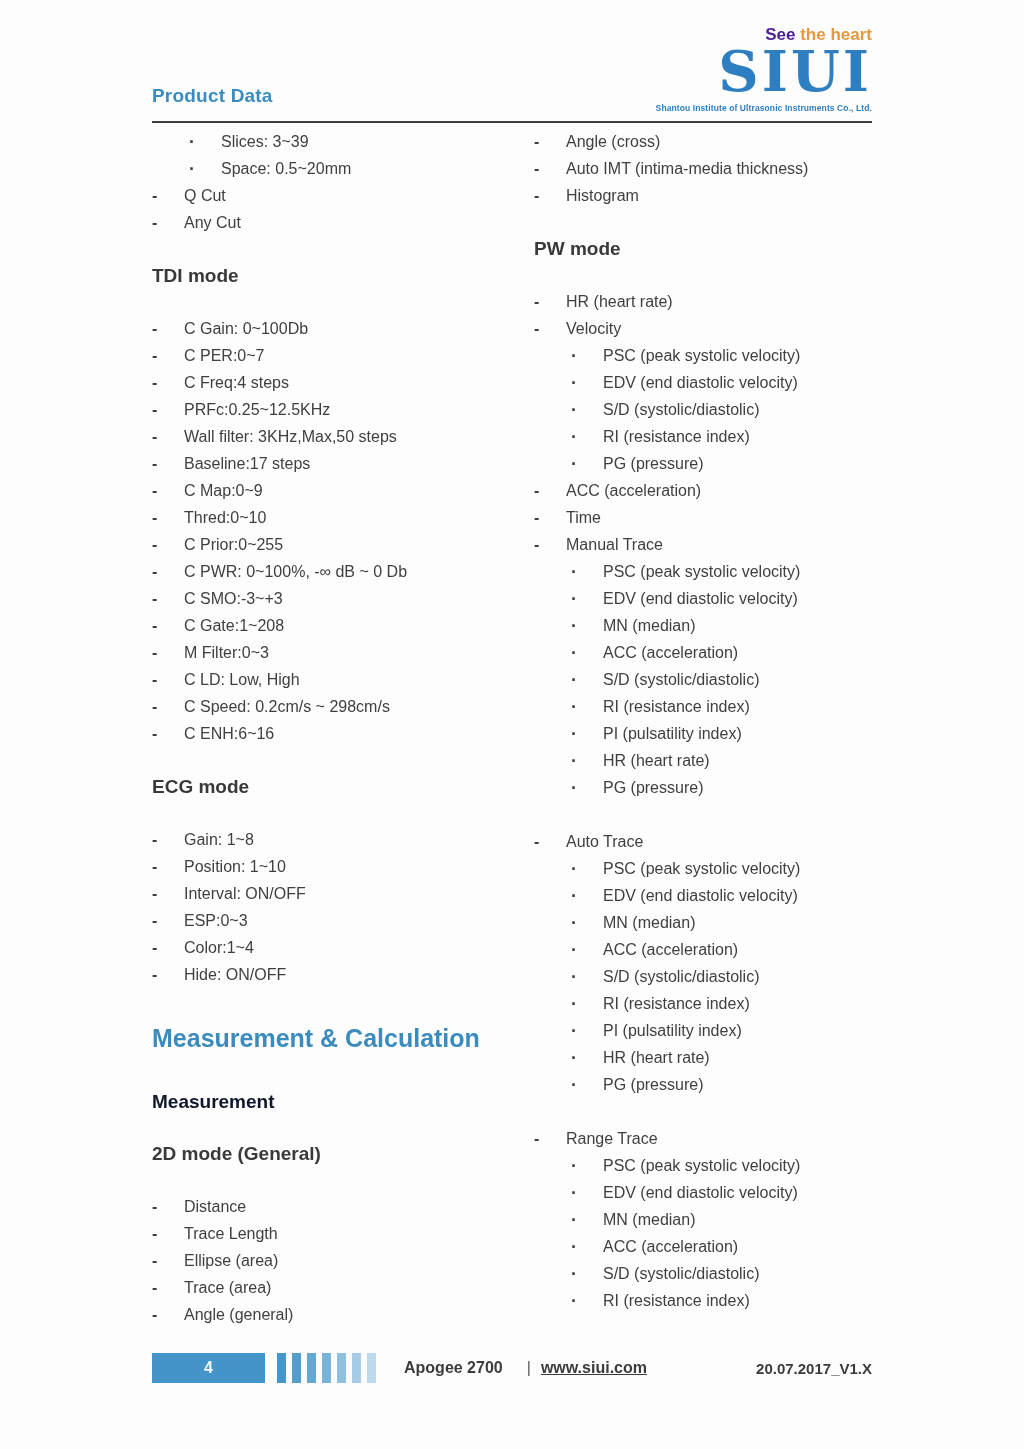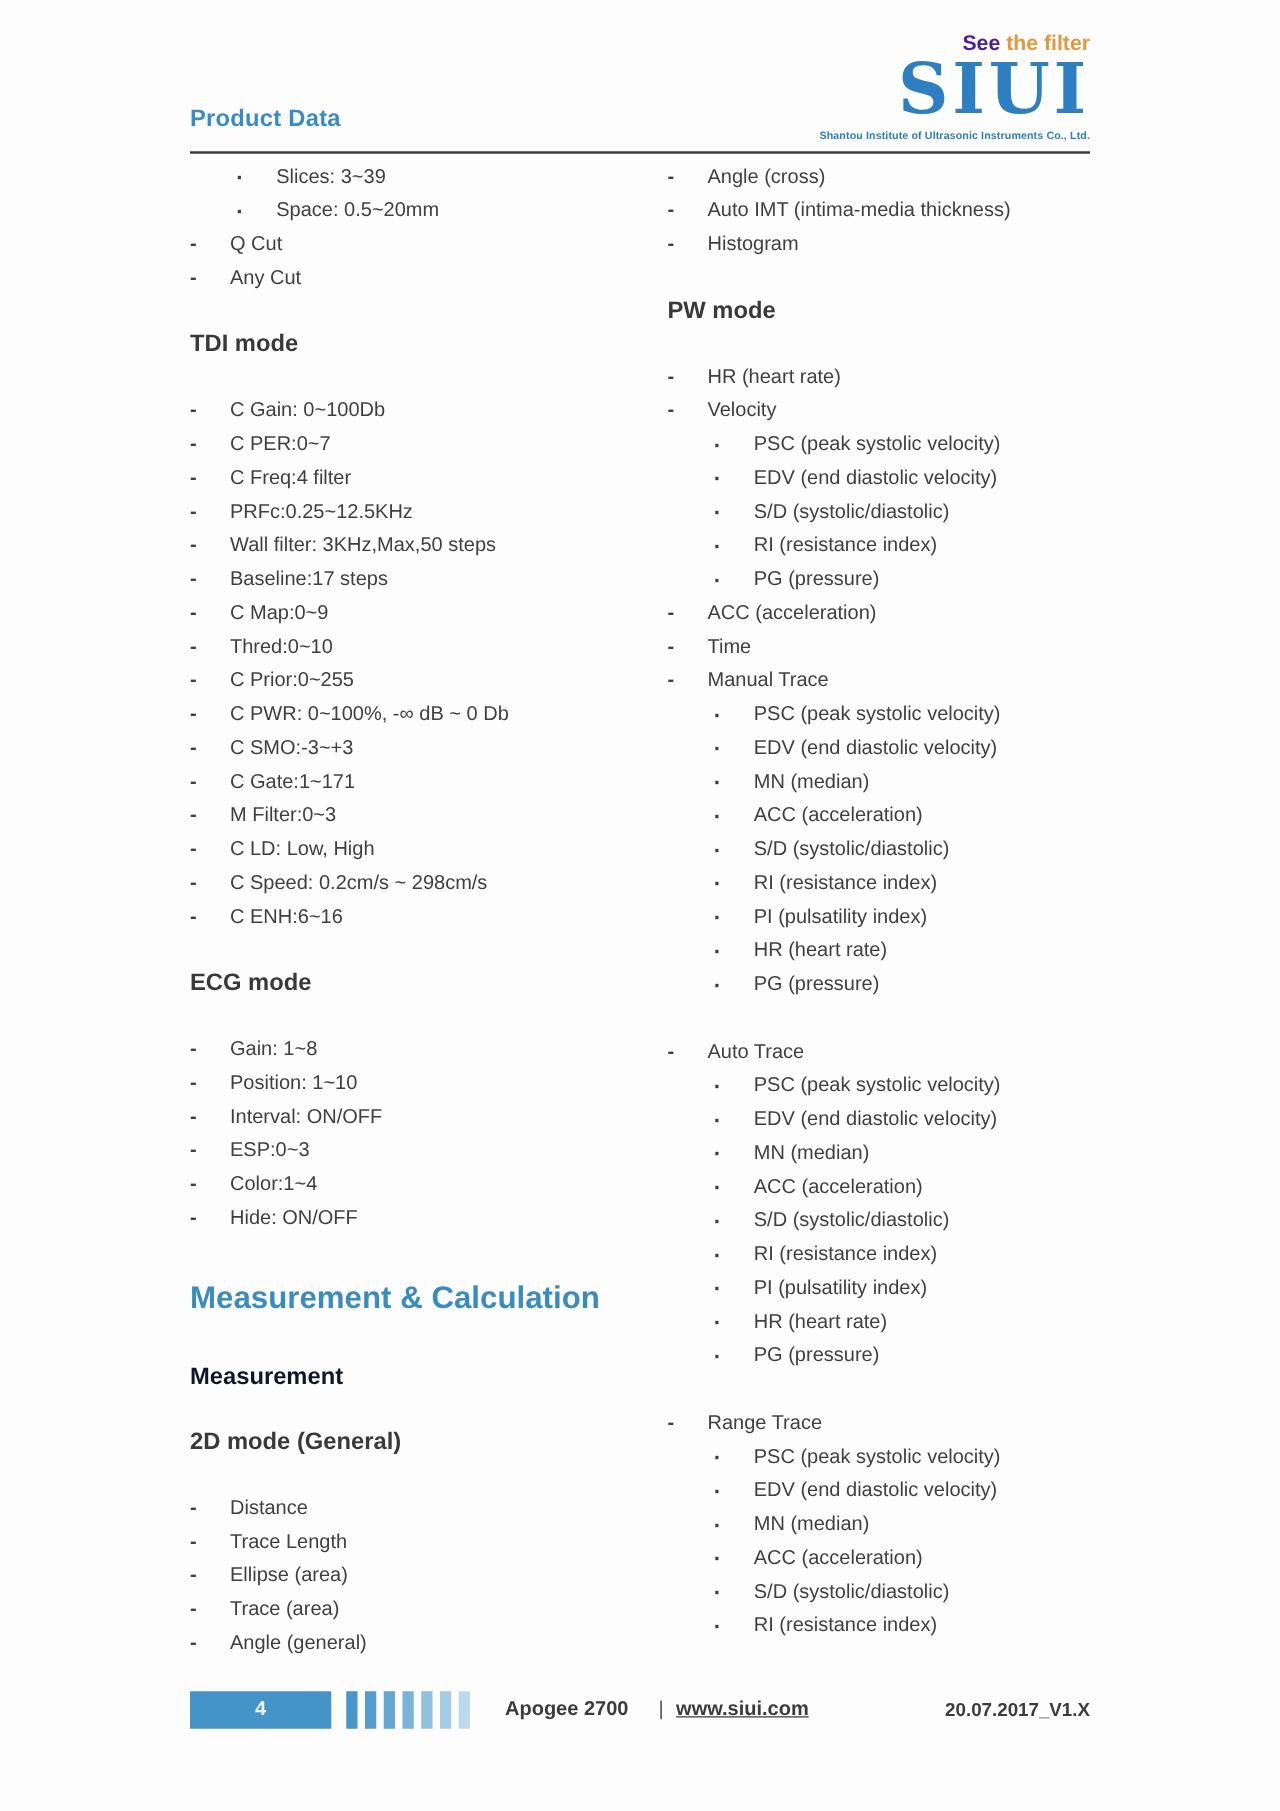--- a/index.html
+++ b/index.html
@@ -91,21 +91,21 @@
 </style>
 </head>
 <body>
 
 <div class="page">
 
   <div class="header">
     <h1 class="page-title">Product Data</h1>
     <div class="logo">
       <div class="tagline">
-        <span class="see">See</span><span class="future"> the filter</span>
+        <span class="see">See</span><span class="future"> the heart</span>
       </div>
       <div class="brand">SIUI</div>
       <div class="logo-sub">Shantou Institute of Ultrasonic Instruments Co., Ltd.</div>
     </div>
   </div>
 
   <div class="rule"></div>
 
   <div class="content">
     <div class="col-left">
@@ -132,21 +132,21 @@
           <li class="lvl1">
             <span class="bullet">-</span>
             <span class="txt">C Gain: 0~100Db</span>
           </li>
           <li class="lvl1">
             <span class="bullet">-</span>
             <span class="txt">C PER:0~7</span>
           </li>
           <li class="lvl1">
             <span class="bullet">-</span>
-            <span class="txt">C Freq:4 filter</span>
+            <span class="txt">C Freq:4 steps</span>
           </li>
           <li class="lvl1">
             <span class="bullet">-</span>
             <span class="txt">PRFc:0.25~12.5KHz</span>
           </li>
           <li class="lvl1">
             <span class="bullet">-</span>
             <span class="txt">Wall filter: 3KHz,Max,50 steps</span>
           </li>
           <li class="lvl1">
@@ -168,21 +168,21 @@
           <li class="lvl1">
             <span class="bullet">-</span>
             <span class="txt">C PWR: 0~100%, -∞ dB ~ 0 Db</span>
           </li>
           <li class="lvl1">
             <span class="bullet">-</span>
             <span class="txt">C SMO:-3~+3</span>
           </li>
           <li class="lvl1">
             <span class="bullet">-</span>
-            <span class="txt">C Gate:1~171</span>
+            <span class="txt">C Gate:1~208</span>
           </li>
           <li class="lvl1">
             <span class="bullet">-</span>
             <span class="txt">M Filter:0~3</span>
           </li>
           <li class="lvl1">
             <span class="bullet">-</span>
             <span class="txt">C LD: Low, High</span>
           </li>
           <li class="lvl1">

